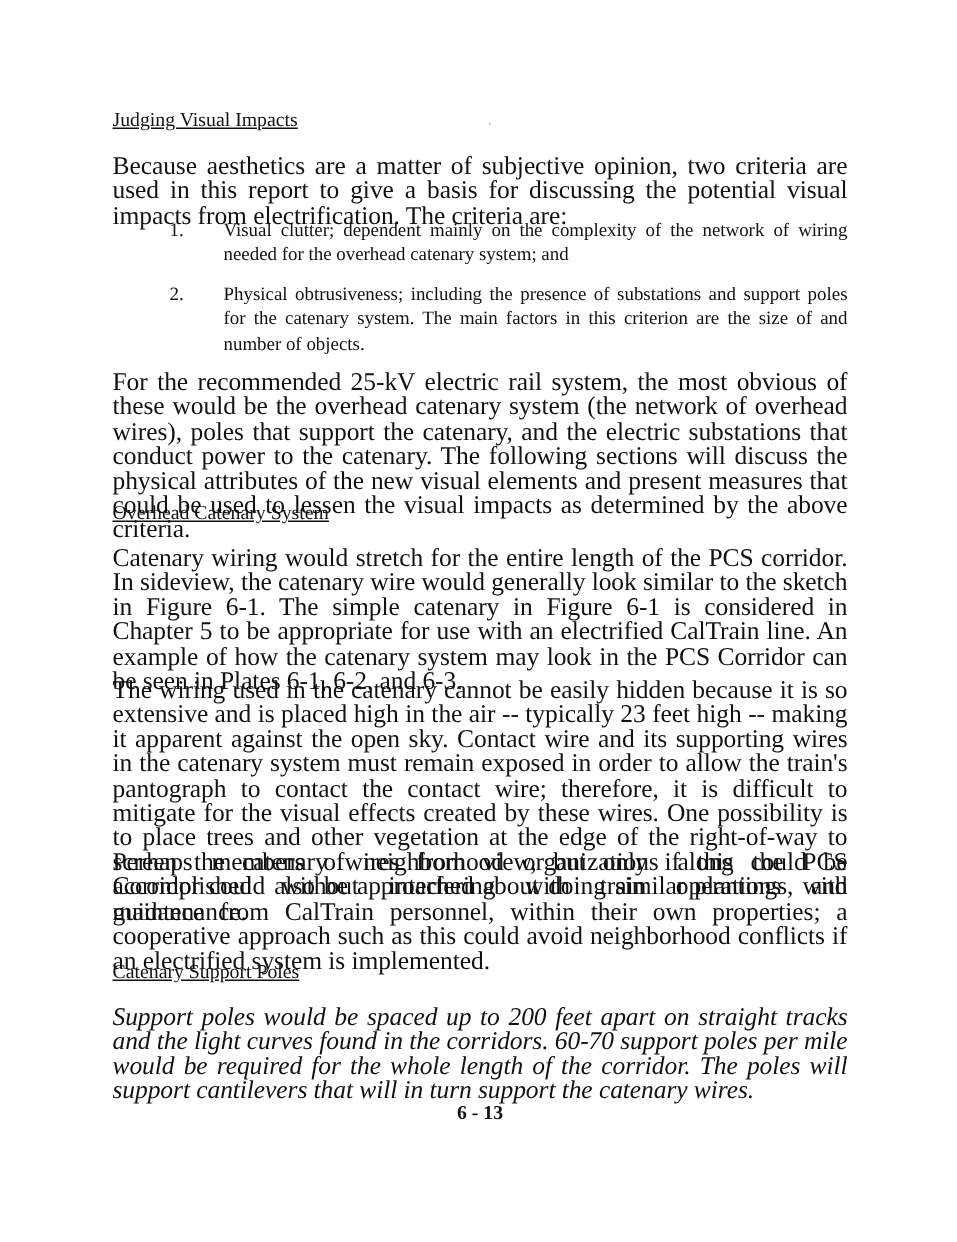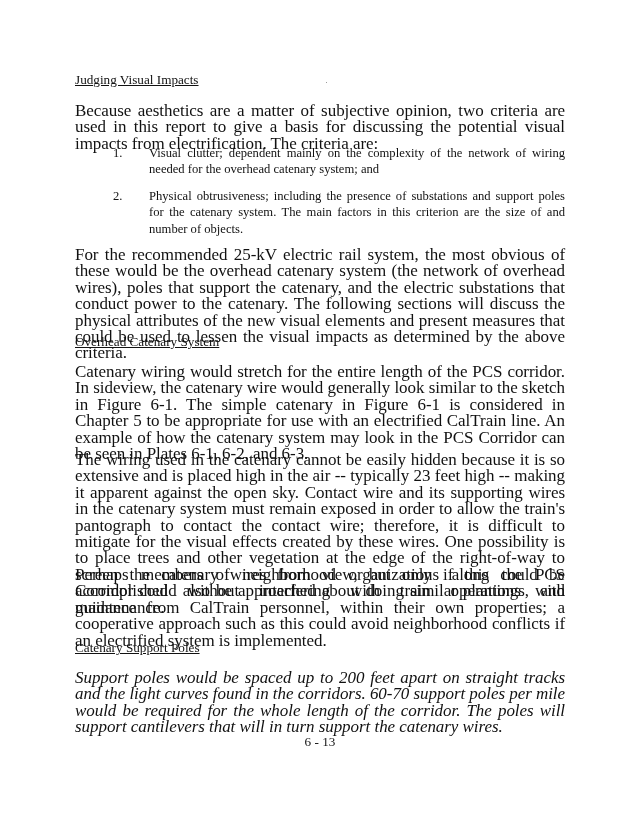--- a/index.html
+++ b/index.html
@@ -56,21 +56,21 @@
       left: 74px;
       top: 0;
       width: 416px;
       text-align: justify;
     }
     .page-number {
       position: absolute;
       left: 0;
       width: 490px;
       text-align: center;
-      font-weight: normal;
+      font-weight: bold;
       font-size: 13.2px;
       line-height: 16px;
     }
     .speck {
       position: absolute;
       width: 1px;
       height: 1px;
       background: #9a9a9a;
     }
   </style>

